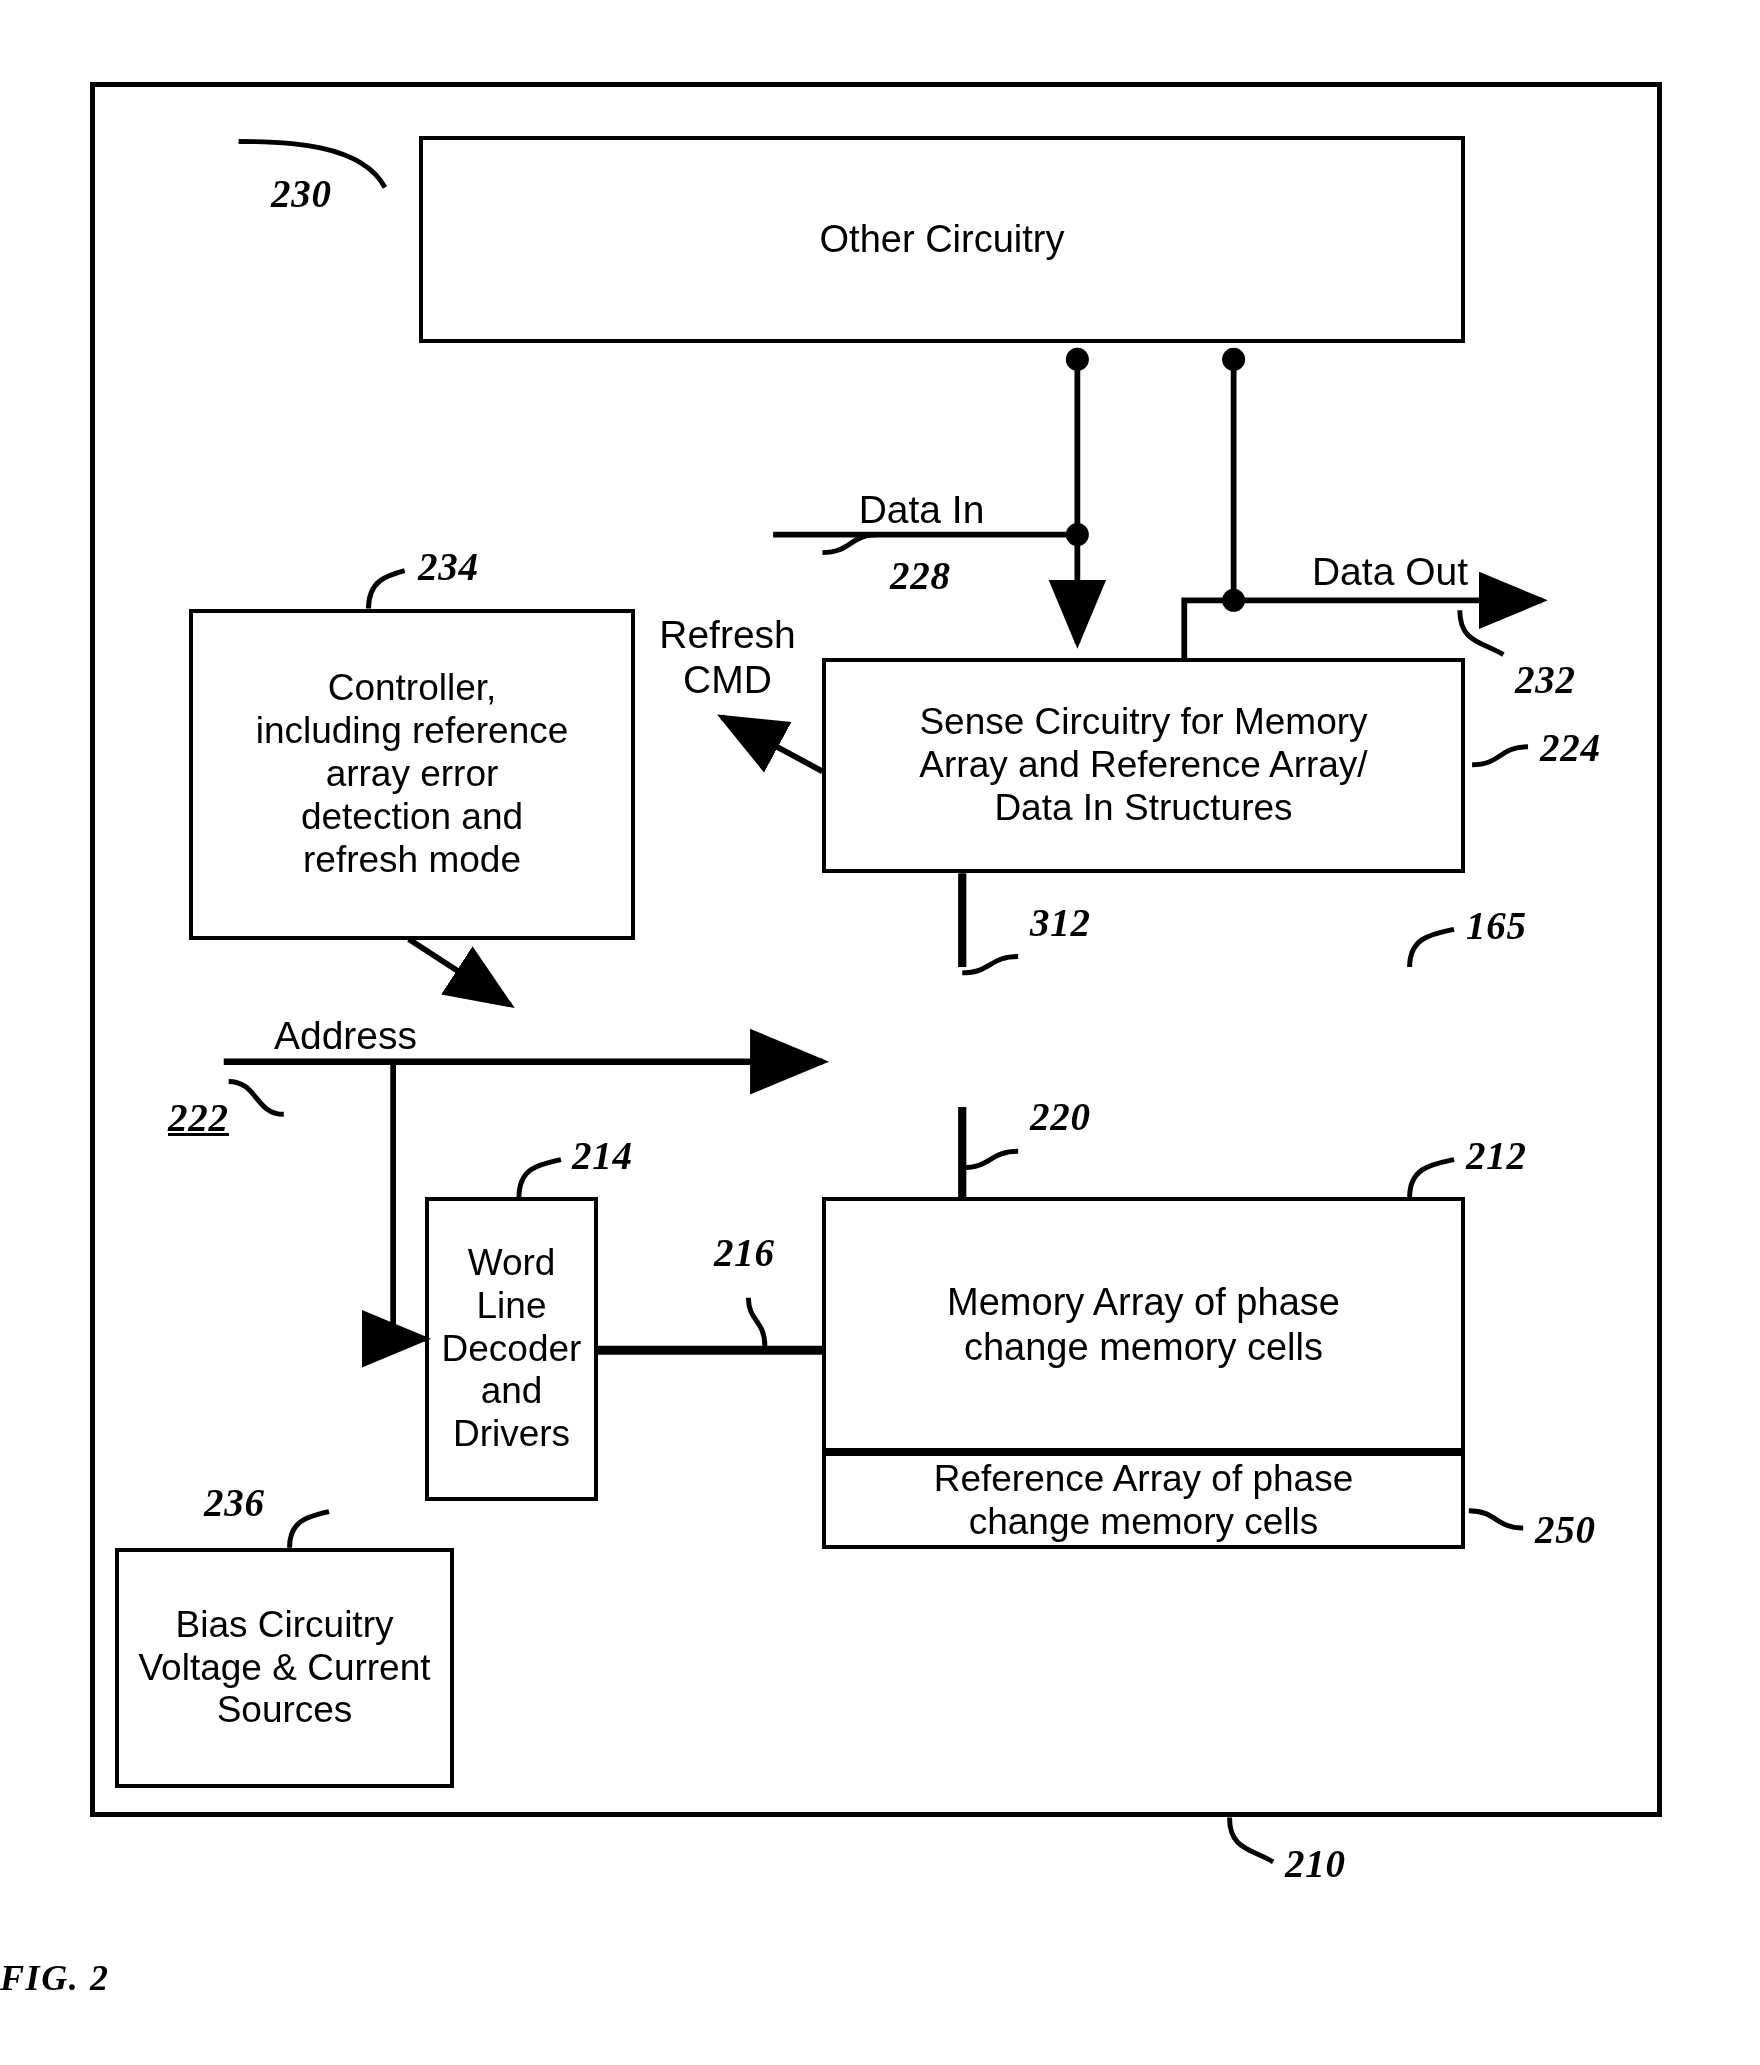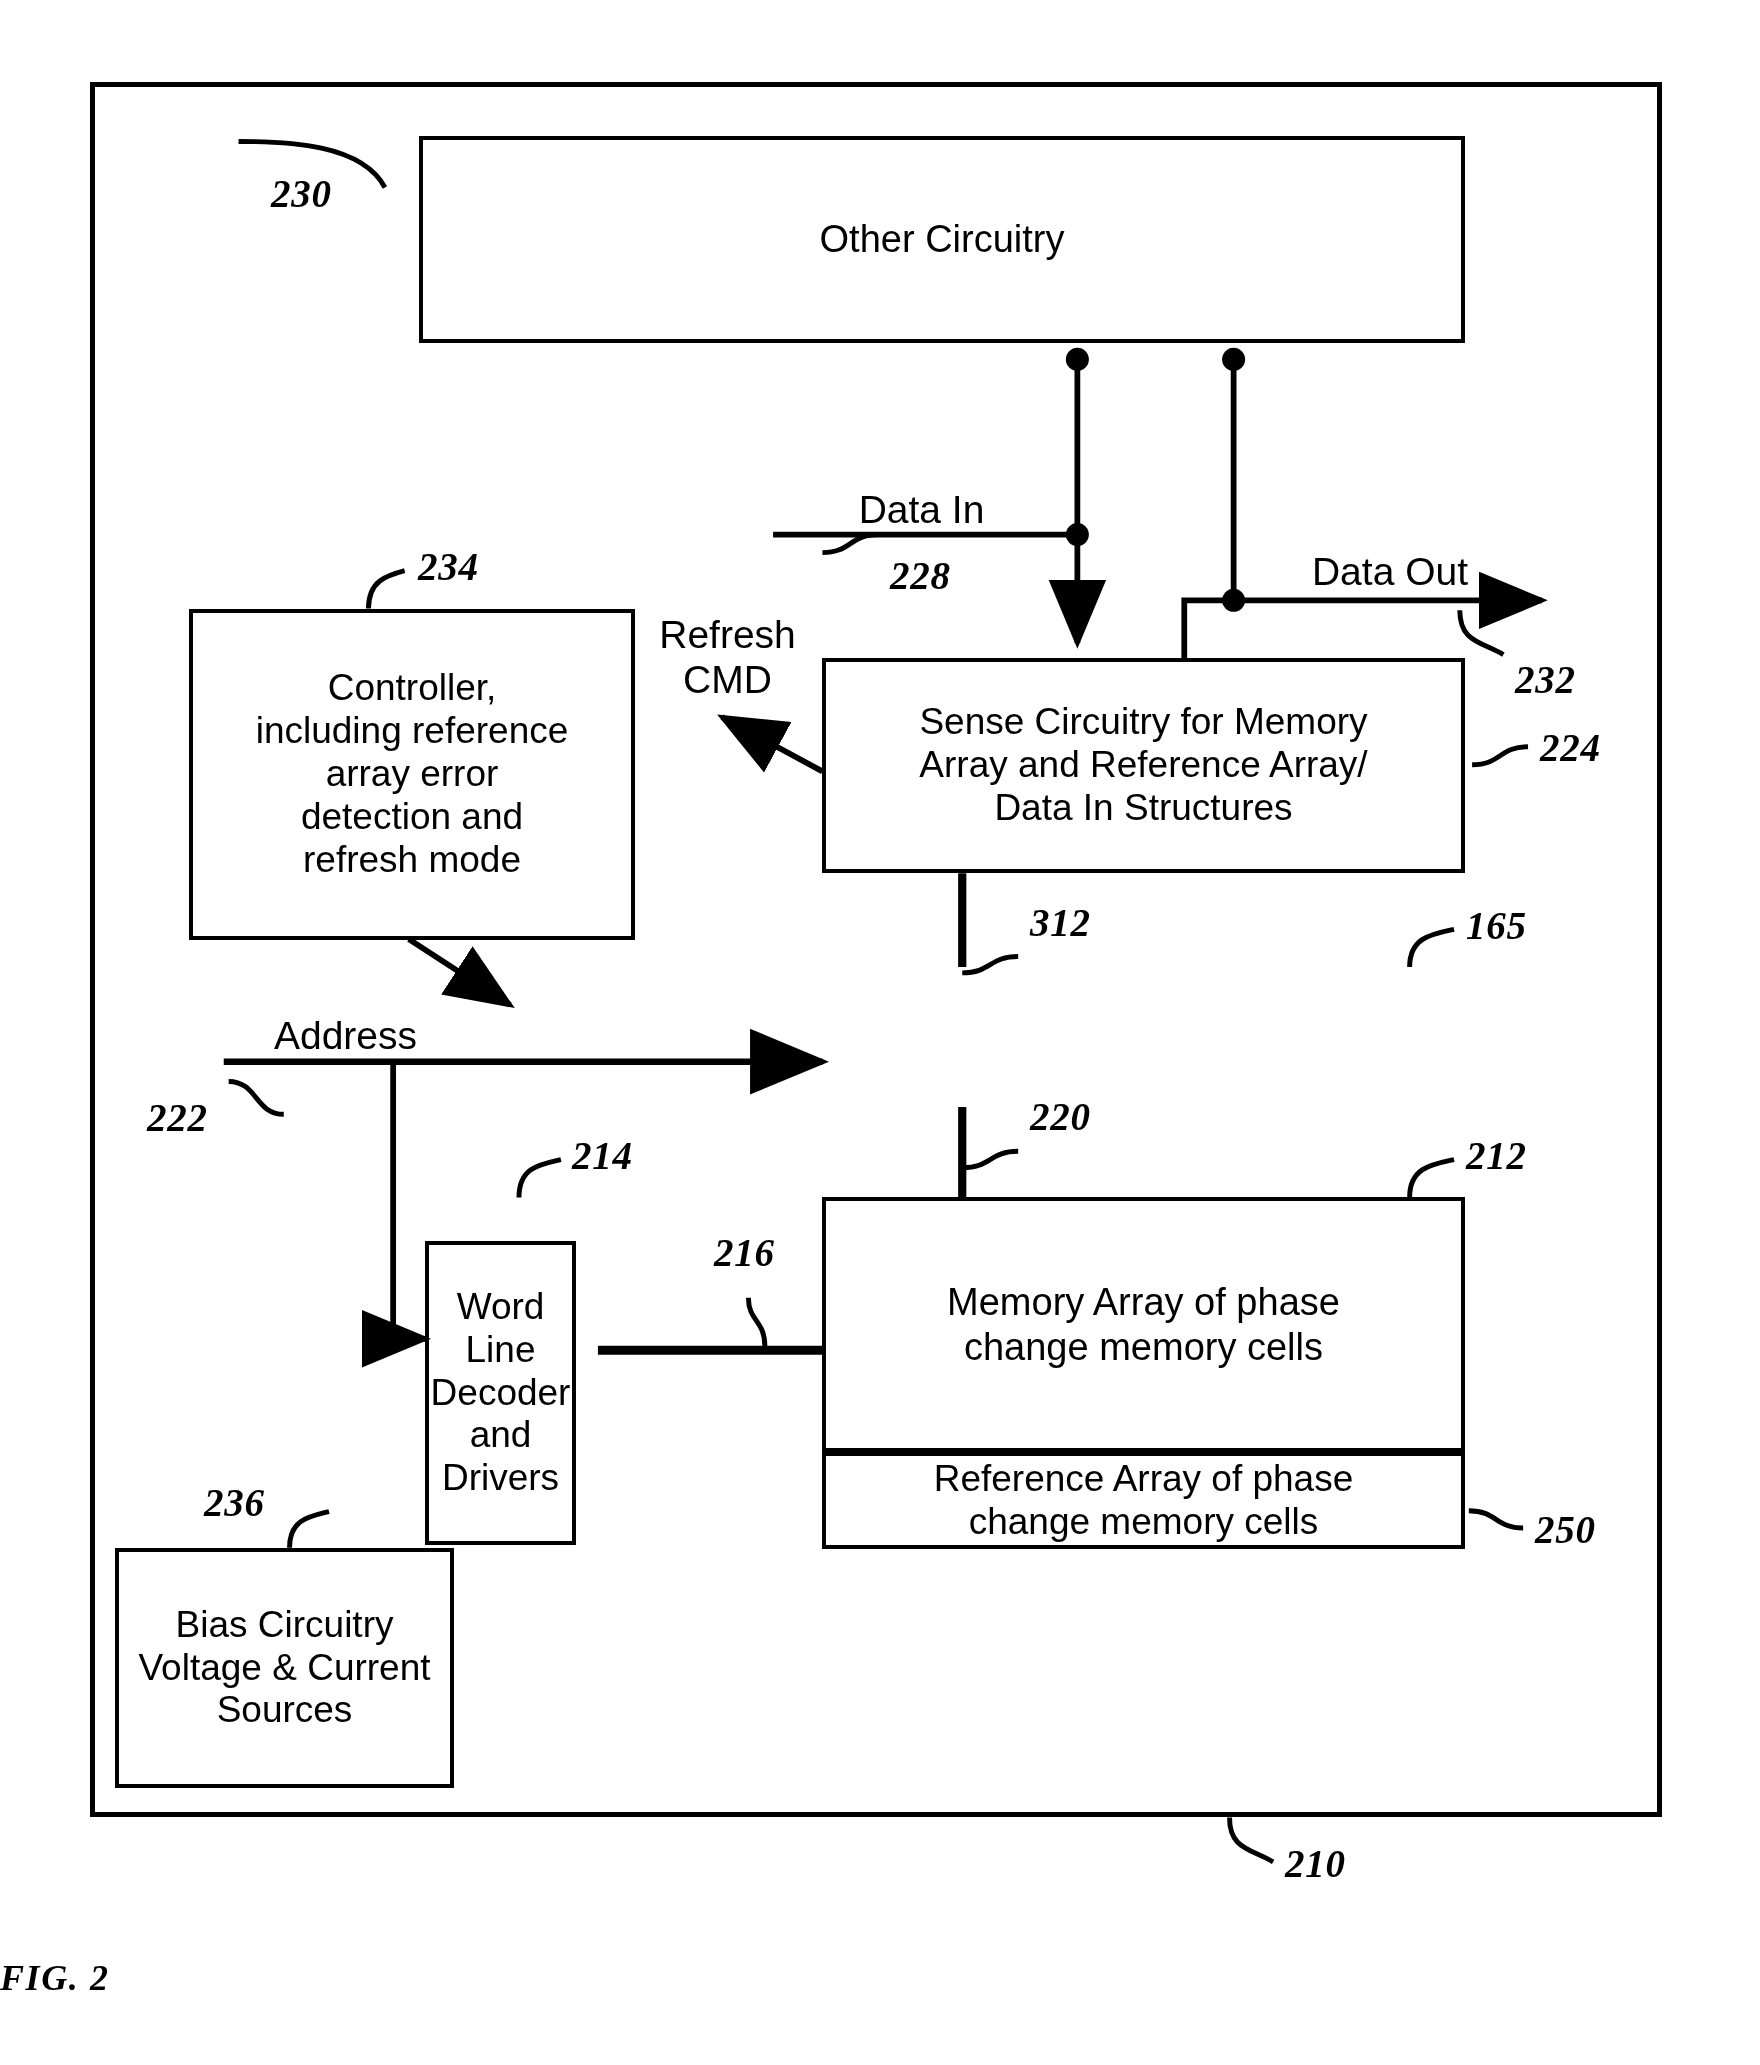--- a/index.html
+++ b/index.html
@@ -62,23 +62,22 @@
   }
   .sense-circuitry {
     left: 822px; top: 658px; width: 643px; height: 215px;
     font-size: 37px;
   }
   .bit-line-decoder {
     left: 822px; top: 967px; width: 643px; height: 140px;
     font-size: 38px;
   }
   .word-line-decoder {
-    left: 425px; top: 1197px; width: 151px; height: 304px;
-    font-size: 37px;
-    margin-top: 44px;
+    left: 425px; top: 1197px; width: 173px; height: 304px;
+    font-size: 37px;
   }
   .memory-array {
     left: 822px; top: 1197px; width: 643px; height: 255px;
     font-size: 38px;
   }
   .reference-array {
     left: 822px; top: 1452px; width: 643px; height: 97px;
     font-size: 37px;
   }
   .bias-circuitry {
@@ -234,21 +233,21 @@
   <div class="ref-num" style="left:1515px; top:632px;margin-top:25px;">232</div>
 
   <div class="ref-num" style="left:418px; top:544px;">234</div>
 
   <div class="ref-num" style="left:1540px; top:725px;">224</div>
 
   <div class="ref-num" style="left:1030px; top:900px;">312</div>
 
   <div class="ref-num" style="left:1466px; top:903px;">165</div>
 
-  <div class="ref-num" style="left:147px; top:1095px;">222</div>
+  <div class="ref-num" style="left:168px; top:1095px;text-decoration:underline;">222</div>
 
   <div class="ref-num" style="left:1030px; top:1094px;">220</div>
 
   <div class="ref-num" style="left:1466px; top:1133px;">212</div>
 
   <div class="ref-num" style="left:572px; top:1133px;">214</div>
 
   <div class="ref-num" style="left:714px; top:1230px;">216</div>
 
   <div class="ref-num" style="left:204px; top:1480px;">236</div>

